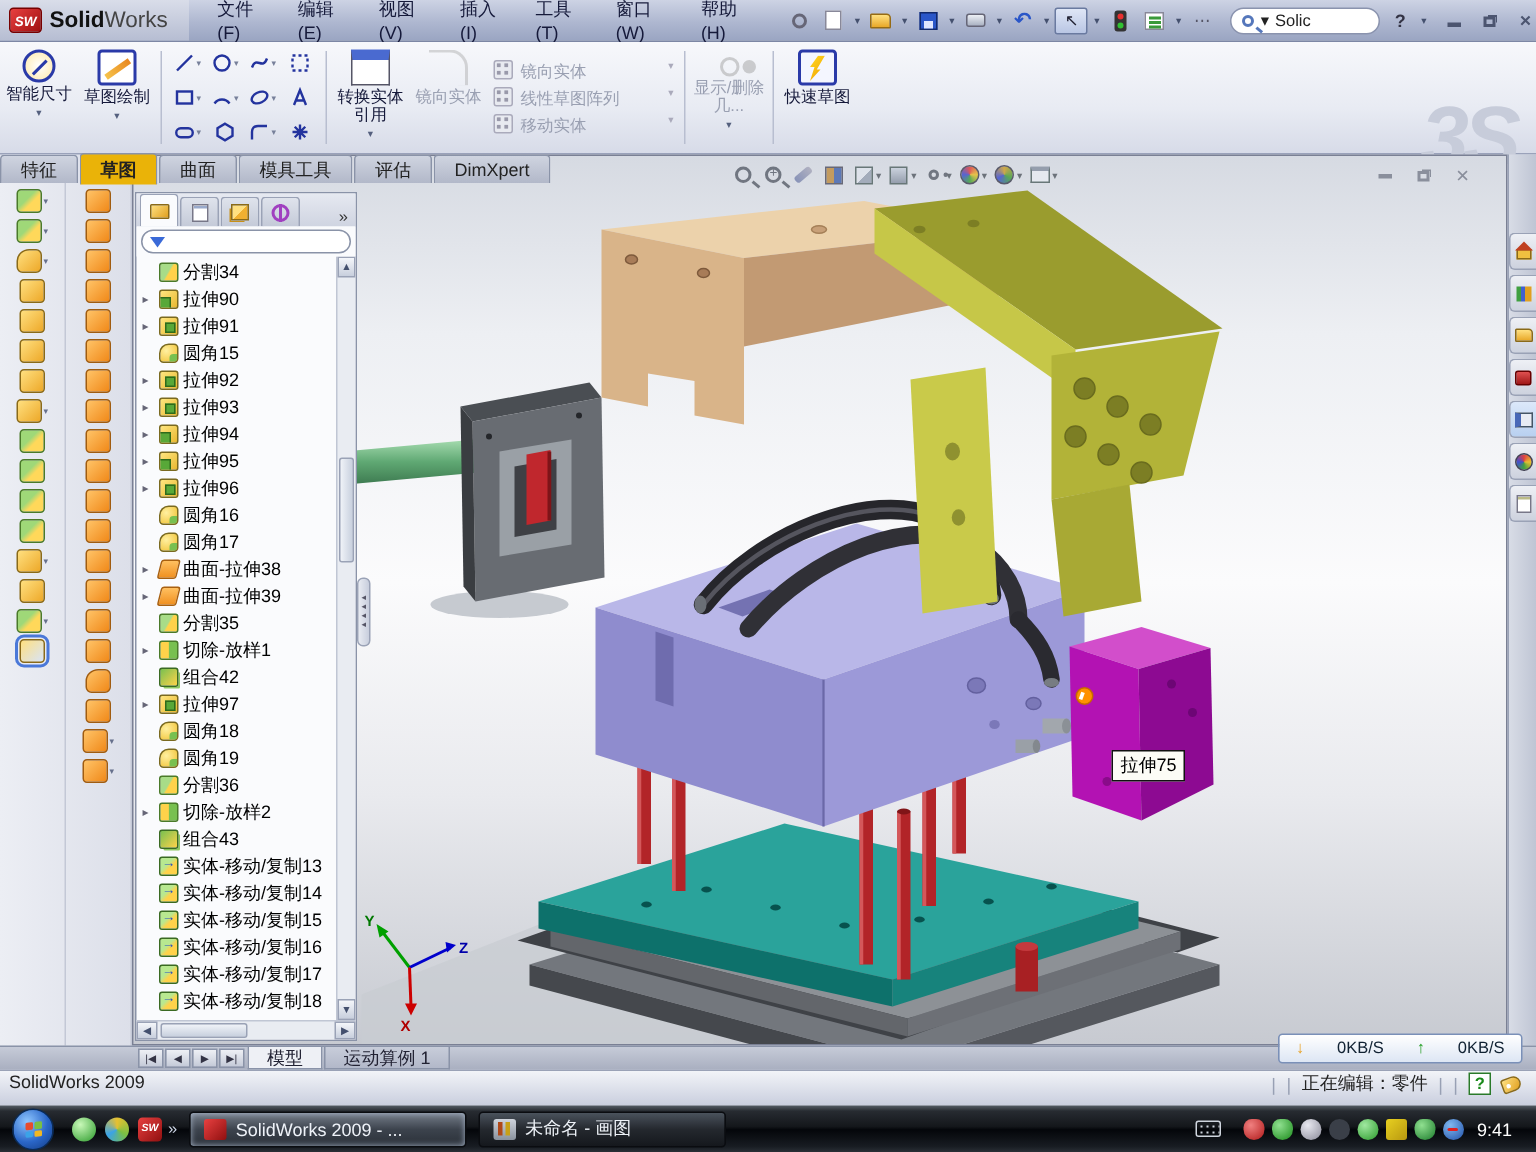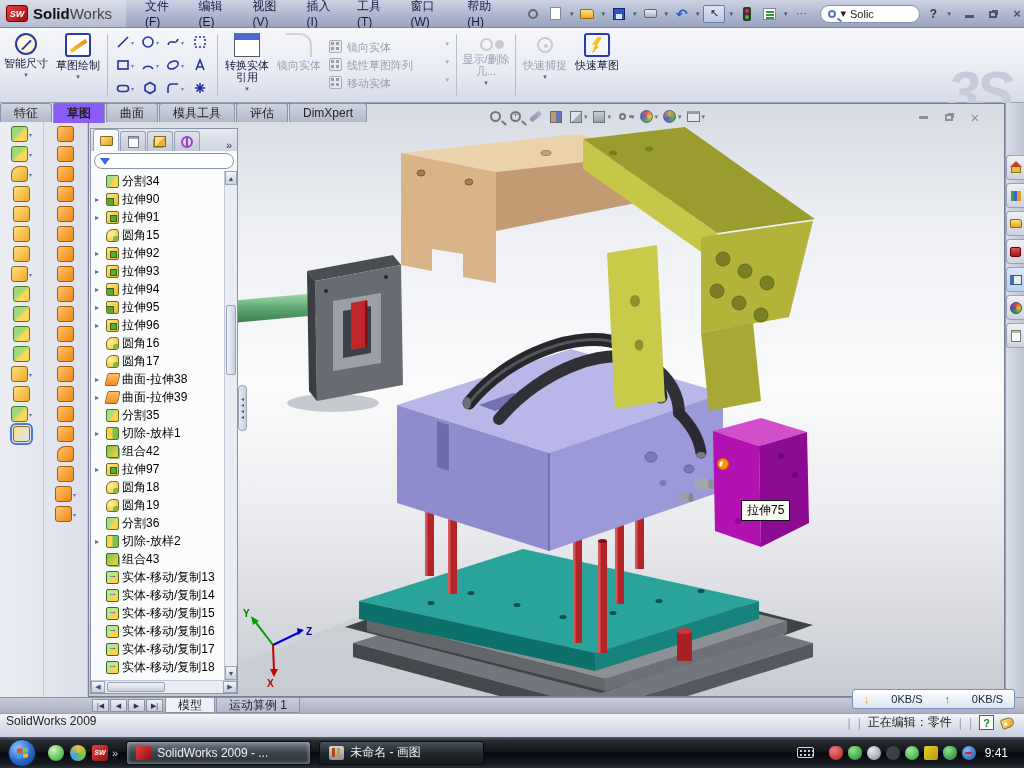--- a/index.html
+++ b/index.html
@@ -83,21 +83,21 @@
   .mrow .micon{width:13px;height:13px;background:#c8ccd6;border:1px solid #aab;border-radius:2px}
   .mi-dots{background:radial-gradient(circle 1.5px,#99a 1.4px,transparent 1.6px) 0 0/5px 5px #e8eaf0!important}
   .mrow .mlbl{font-size:11px;color:#9aa0b2;white-space:nowrap}
   .mrow .dd{font-size:7px;color:#aab;margin-left:auto}
   #watermark{right:14px;top:30px;font-size:58px;font-weight:bold;font-style:italic;color:#c7ccda;letter-spacing:-4px}
 
   
   #tabrow{left:0;top:103px;width:450px;height:19px;display:flex;align-items:flex-end;z-index:4}
   .rtab{height:19px;padding:2px 13px;font-size:12px;color:#222;background:linear-gradient(#cfd4e0,#b2b8c9);
     border:1px solid #8a93a8;border-bottom:none;border-radius:3px 3px 0 0;margin-right:1px;display:flex;align-items:center}
-  .rtab[data-active="true"]{background:#8b5cf6;font-weight:bold;height:21px;position:relative;top:1px}
+  .rtab[data-active="true"]{background:#eab308;font-weight:bold;height:21px;position:relative;top:1px}
 
   
   #viewport{left:88px;top:103px;width:917px;height:594px;
     background:linear-gradient(180deg,#d6dae2 0%,#edeff3 20%,#fbfbfc 48%,#e9eaee 72%,#c7cad1 100%);
     border:1px solid #7a8094;overflow:hidden;z-index:1}
   #model{position:absolute;left:0;top:0}
   #hud{position:absolute;left:398px;top:4px;display:flex;align-items:center;gap:3px;opacity:.85}
   .hudi{width:17px;height:17px;display:flex;align-items:center;justify-content:center}
   .hud-dd{font-size:7px;color:#5a6068}
   .hring{width:11px;height:11px;border:2px solid #5f6570;border-radius:50%;position:relative}
@@ -433,25 +433,20 @@
           <span class="dd">▾</span>
         </div>
       </div>
     <div class="cm-sep"></div>
     <div class="bigbtn" data-disabled="true">
       <span class="bicon bi-rel"></span>
       <span class="lbl">显示/删除几...</span>
         <span class="dd">▾</span>
     </div>
     <div class="cm-sep"></div>
-    <div class="bigbtn" data-disabled="true">
-      <span class="bicon bi-snap"></span>
-      <span class="lbl">快速捕捉</span>
-        <span class="dd">▾</span>
-    </div>
     <div class="bigbtn">
       <span class="bicon bi-rapid"></span>
       <span class="lbl">快速草图</span>
     </div>
     <div id="watermark" class="abs">3S</div>
   </div>
 
   <div id="viewport" class="abs">
     <svg id="model" width="917" height="594" viewBox="0 0 917 594">
       <defs>

